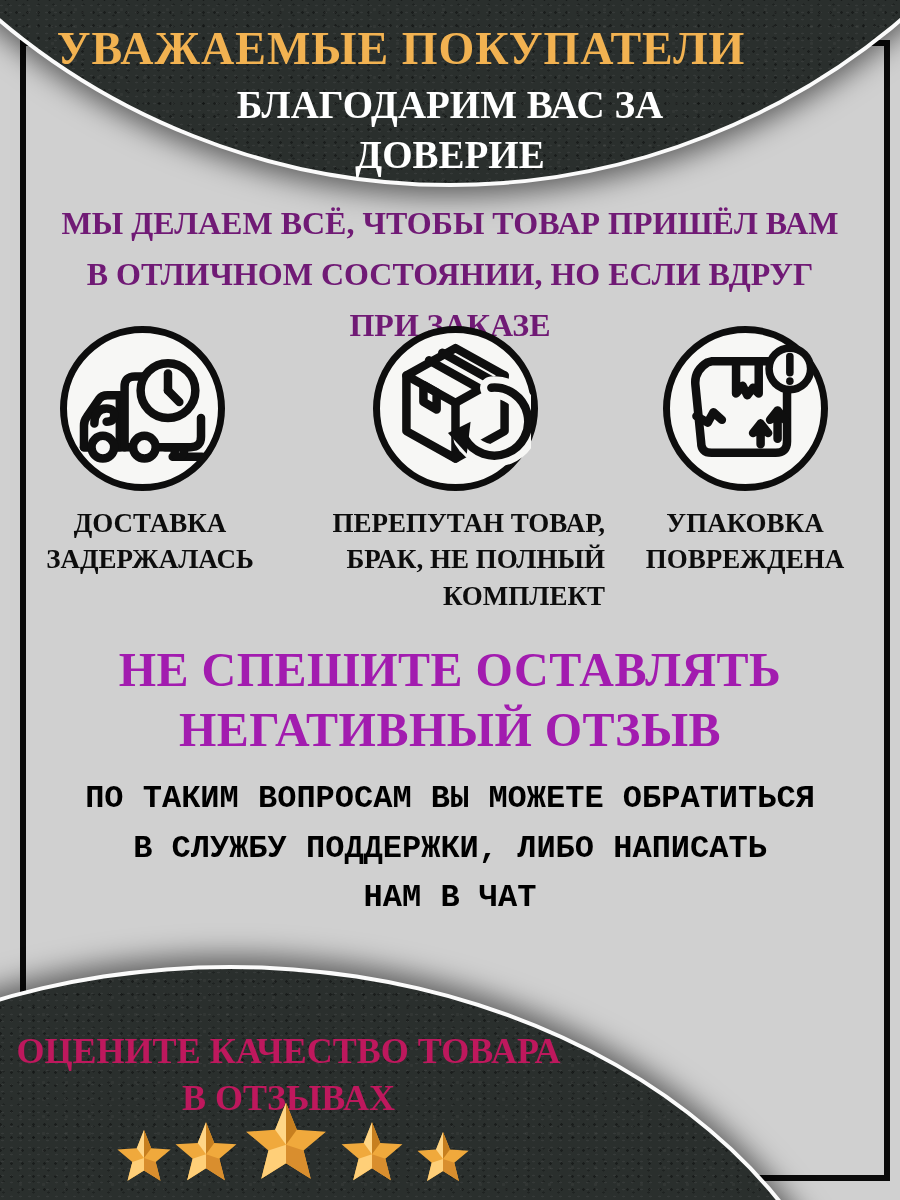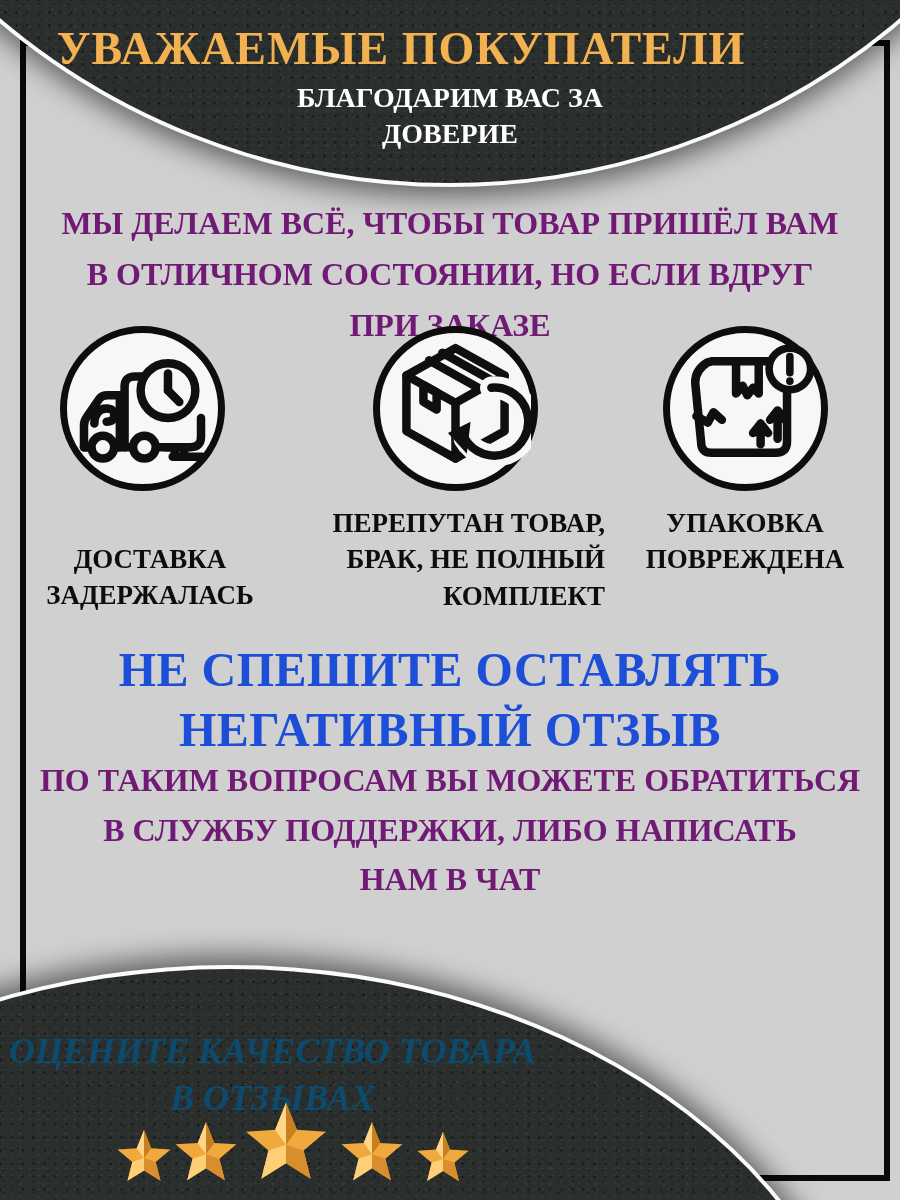--- a/index.html
+++ b/index.html
@@ -32,41 +32,41 @@
   }
   .ellipse.bottom{
     left:-420px;top:965px;width:1300px;height:1000px;
     filter:drop-shadow(0 -9px 14px rgba(0,0,0,0.55));
   }
   .txt{position:absolute;z-index:3;white-space:pre-line;text-align:center;font-weight:bold;}
   .banner-title{
     left:0;top:22px;width:802px;font-size:46px;letter-spacing:1px;color:#f2b251;
   }
   .banner-subtitle{
-    left:0;top:80px;width:900px;font-size:28px;line-height:1.28;color:#ffffff;
+    left:0;top:80px;width:900px;font-size:39px;line-height:1.28;color:#ffffff;
   }
   .intro{
     left:25px;top:198px;width:850px;font-size:32px;line-height:1.6;color:#701a75;
   }
   .icon-circle{
     position:absolute;z-index:3;width:165px;height:165px;box-sizing:border-box;
     border:7px solid #0d0d0d;border-radius:50%;background:#f7f7f5;
   }
   .icon-circle svg{position:absolute;left:0;top:0;width:151px;height:151px;}
   .c1{left:60px;top:326px;} .c2{left:373px;top:326px;} .c3{left:663px;top:326px;}
   .lbl{font-size:27px;line-height:1.35;color:#0d0d0d;top:505px;width:300px;}
-  .lbl1{left:0;margin-top:36px;} .lbl2{left:305px;text-align:right;} .lbl3{left:595px;text-align:center;}
+  .lbl1{left:0;} .lbl2{left:305px;text-align:right;} .lbl3{left:595px;text-align:center;}
   .headline{
-    left:25px;top:640px;width:850px;font-size:48px;line-height:1.25;color:#1d4ed8;letter-spacing:0.5px;
+    left:25px;top:640px;width:850px;font-size:48px;line-height:1.25;color:#a21caf;letter-spacing:0.5px;
   }
   .support{
-    left:25px;top:756px;width:850px;font-size:32px;line-height:1.55;color:#701a75;
+    left:25px;top:774px;width:850px;font-size:32px;line-height:1.55;color:#000000;font-family:Liberation Mono, monospace;
   }
   .footer-text{
-    left:0;top:1028px;width:545px;font-size:36px;line-height:1.3;color:#0c4a6e;font-style:italic;
+    left:16px;top:1028px;width:545px;font-size:36px;line-height:1.3;color:#be185d;
   }
   .stars{position:absolute;z-index:3;left:0;top:1095px;width:560px;height:105px;}
   .star{position:absolute;}
   .st1{left:116px;top:34px;width:56px;height:56px;}
   .st2{left:174px;top:26px;width:64px;height:64px;}
   .st3{left:244px;top:6px;width:84px;height:84px;}
   .st4{left:340px;top:26px;width:64px;height:64px;}
   .st5{left:416px;top:36px;width:54px;height:54px;}
   .ico{fill:none;stroke:#0f0f0f;stroke-width:9;stroke-linecap:round;stroke-linejoin:round;}
   .ico .fillw{fill:#f7f7f5;}

